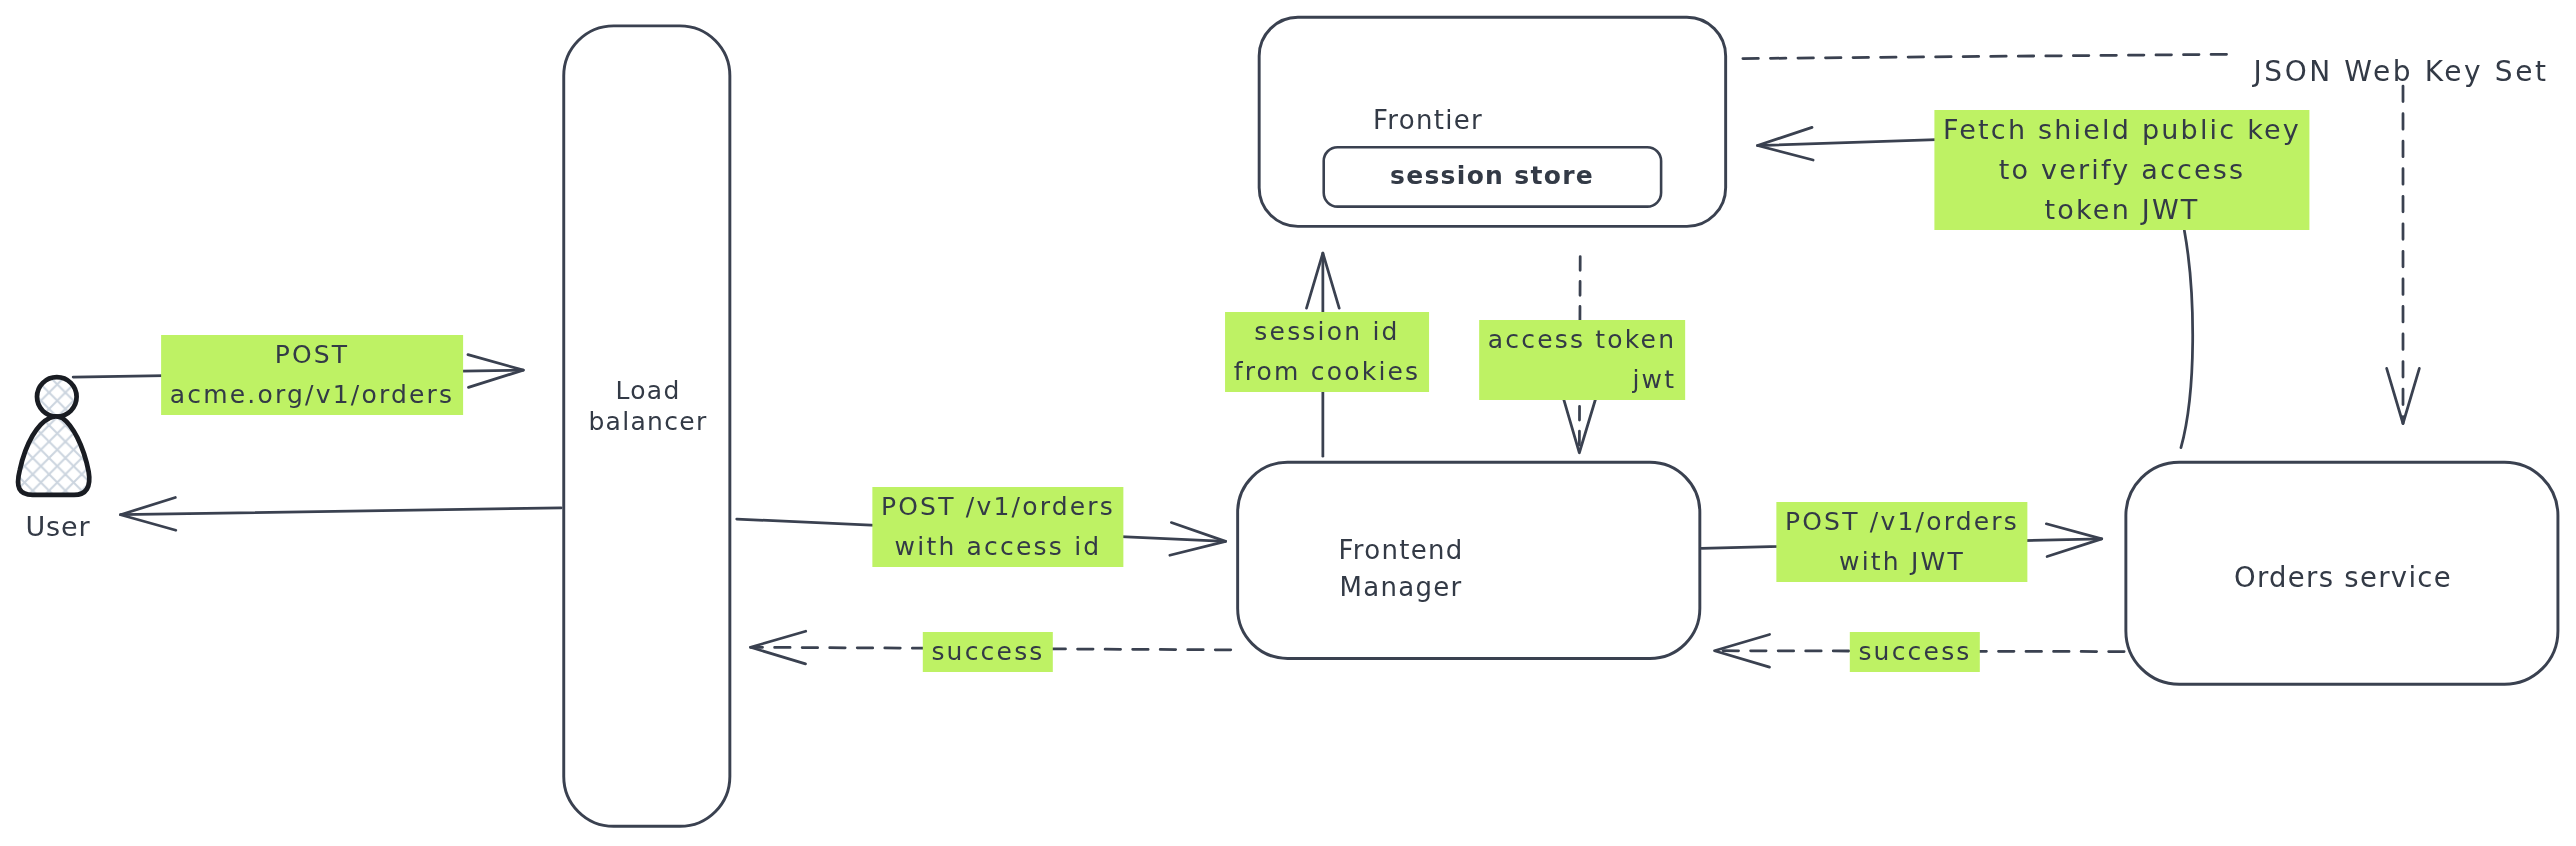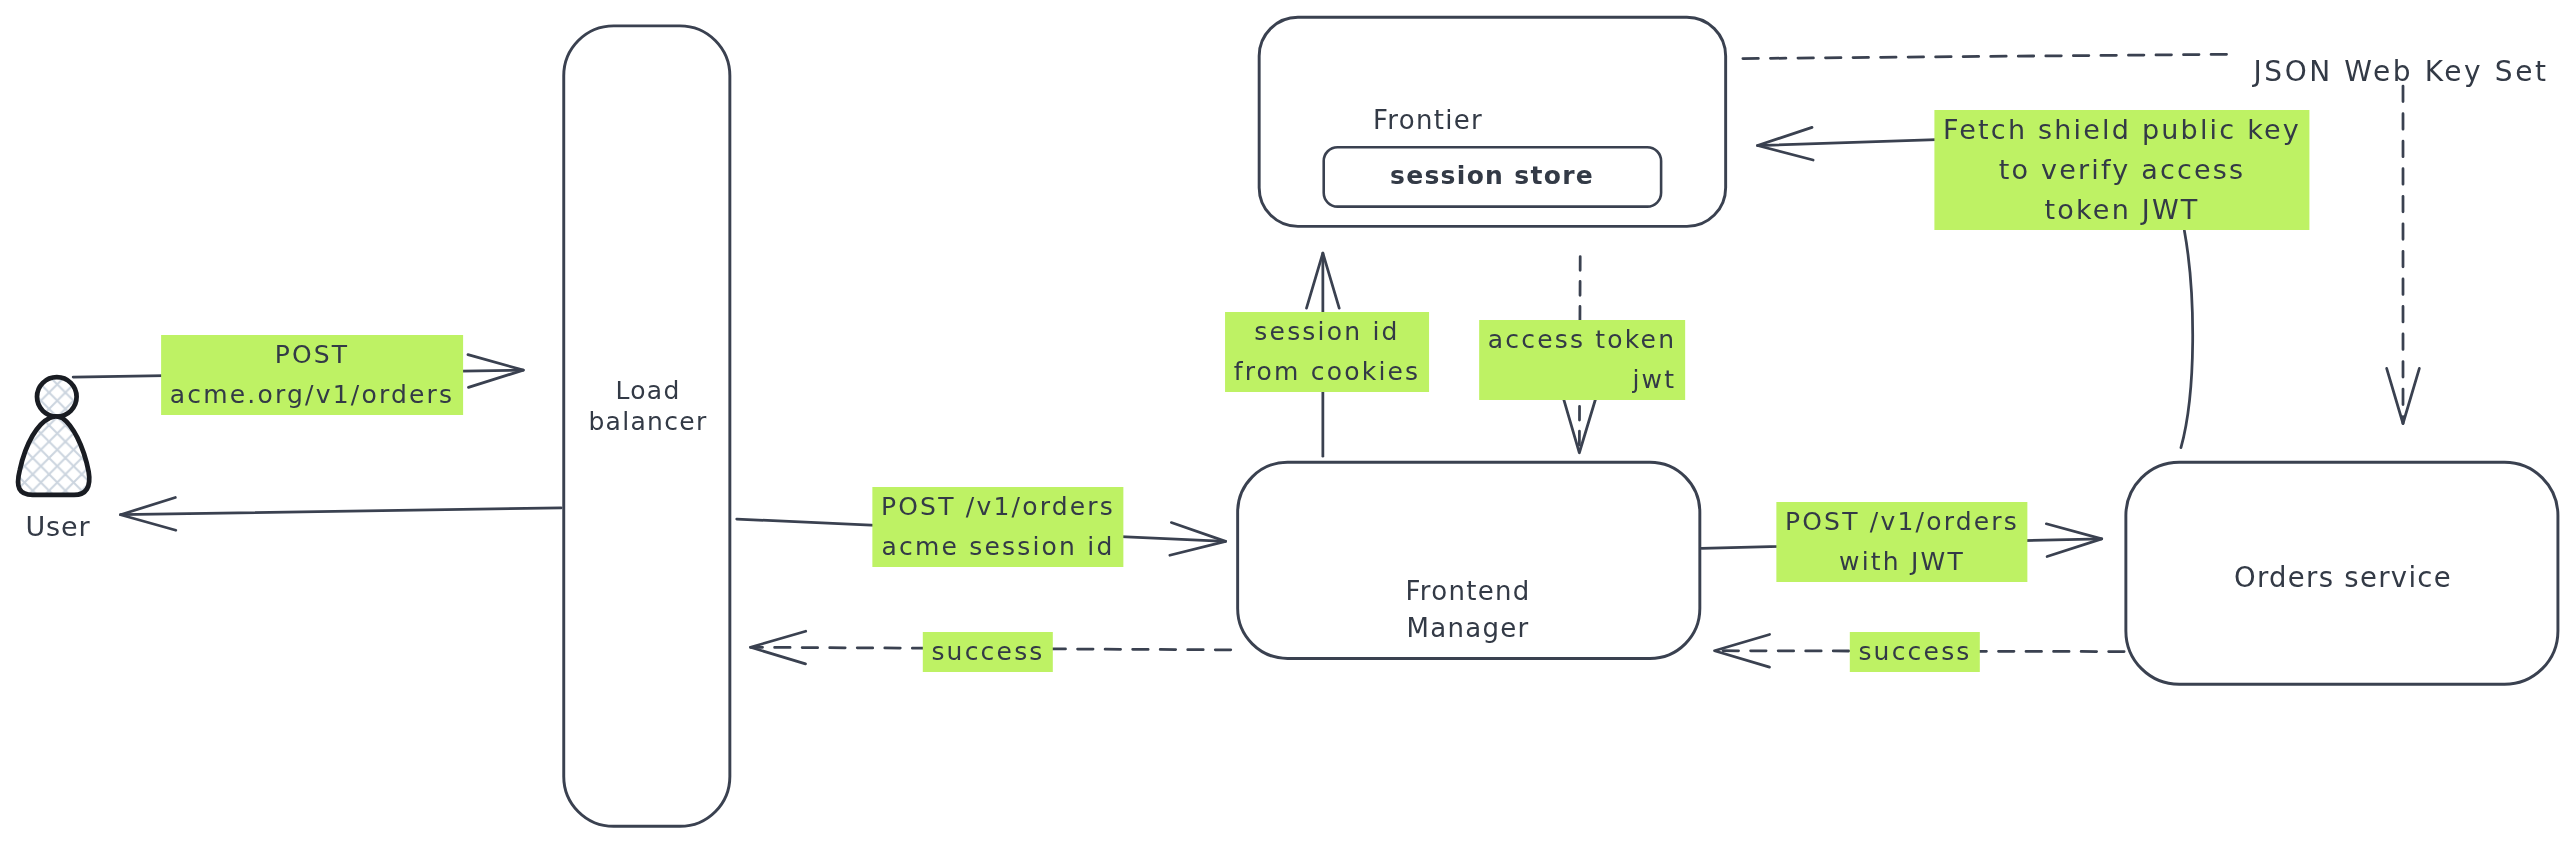--- a/index.html
+++ b/index.html
@@ -100,37 +100,37 @@
   </div>
 
   <div class="label node-title frontier-title" style="left:1428px; top:120px;">
     <div>Frontier</div>
   </div>
 
   <div class="label node-title" style="left:1492px; top:176px;font-weight:bold;">
     <div>session store</div>
   </div>
 
-  <div class="label node-title fm-title" style="left:1468px; top:569px;margin-top:41px;">
+  <div class="label node-title fm-title" style="left:1401px; top:569px;">
     <div>Frontend</div>
     <div>Manager</div>
   </div>
 
   <div class="label node-title orders-title" style="left:2343px; top:577px;">
     <div>Orders service</div>
   </div>
 
   <div class="label bg" style="left:312px; top:375px;">
     <div>POST</div>
     <div>acme.org/v1/orders</div>
   </div>
 
   <div class="label bg" style="left:998px; top:527px;">
     <div>POST /v1/orders</div>
-    <div>acme session id</div>
+    <div>with access id</div>
   </div>
 
   <div class="label bg" style="left:988px; top:652px;">
     <div>success</div>
   </div>
 
   <div class="label bg" style="left:1327px; top:352px;text-align:center;">
     <div>session id</div>
     <div>from cookies</div>
   </div>

